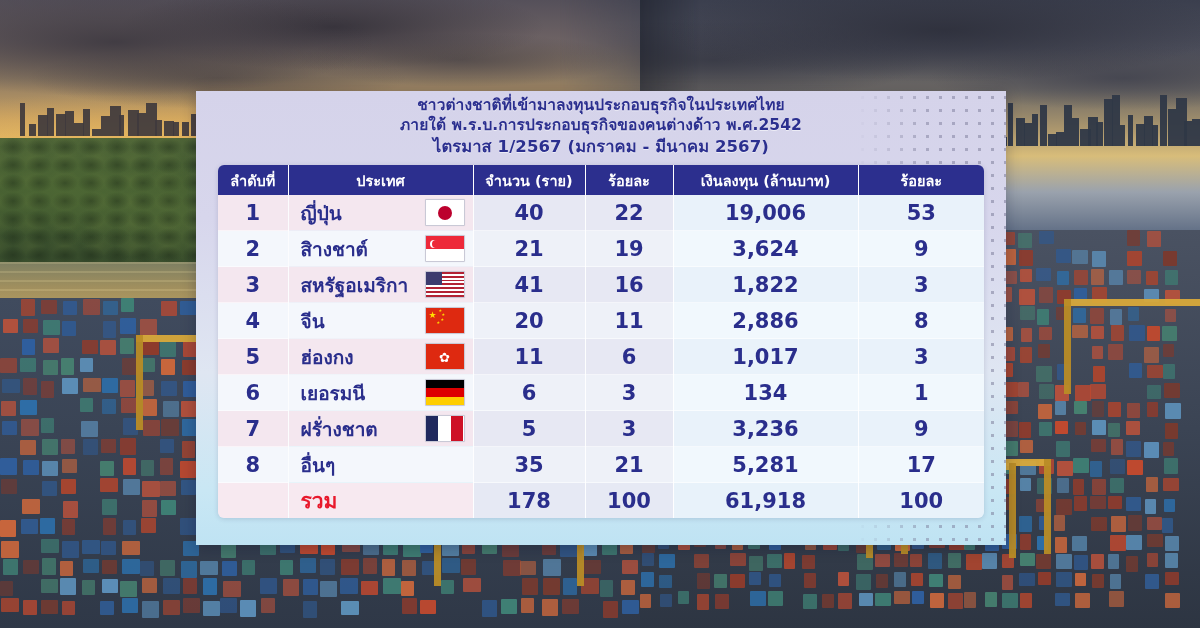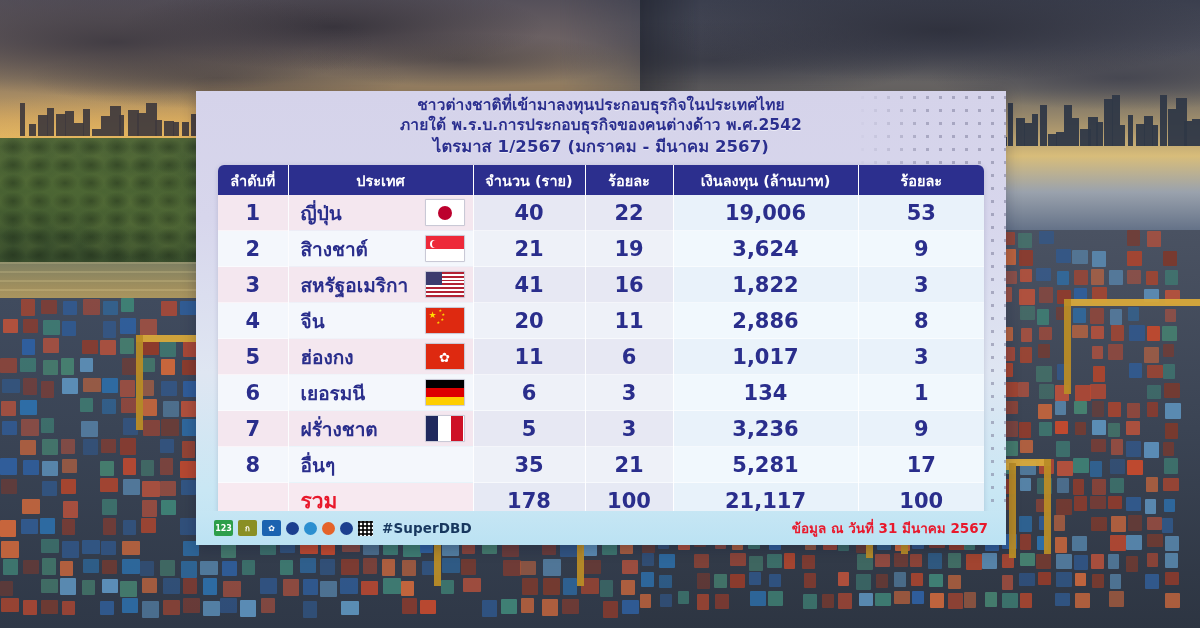--- a/index.html
+++ b/index.html
@@ -1868,36 +1868,22 @@
             </tr>
             <tr class="total">
               <td class="col-rank"></td>
               <td class="col-country">
                 <span class="country-cell">
                   <span class="total-label">รวม</span>
                 </span>
               </td>
               <td class="col-count">178</td>
               <td class="col-pct1">100</td>
-              <td class="col-inv">21,117</td>
+              <td class="col-inv">61,918</td>
               <td class="col-pct2">100</td>
             </tr>
           </tbody>
       </table>
     </div>
 
-    <div class="footer">
-      <div class="f-left">
-        <span class="logo-chip lg1">123</span>
-        <span class="logo-chip lg2">ก</span>
-        <span class="logo-chip lg3">✿</span>
-        <span class="dot-logo"></span>
-        <span class="dot-logo alt2"></span>
-        <span class="dot-logo alt"></span>
-        <span class="dot-logo"></span>
-        <span class="qr"></span>
-        <span class="hashtag">#SuperDBD</span>
-      </div>
-      <div class="f-right">ข้อมูล ณ วันที่ 31 มีนาคม 2567</div>
-    </div>
   </div>
 
 </div>
 
 </body></html>

